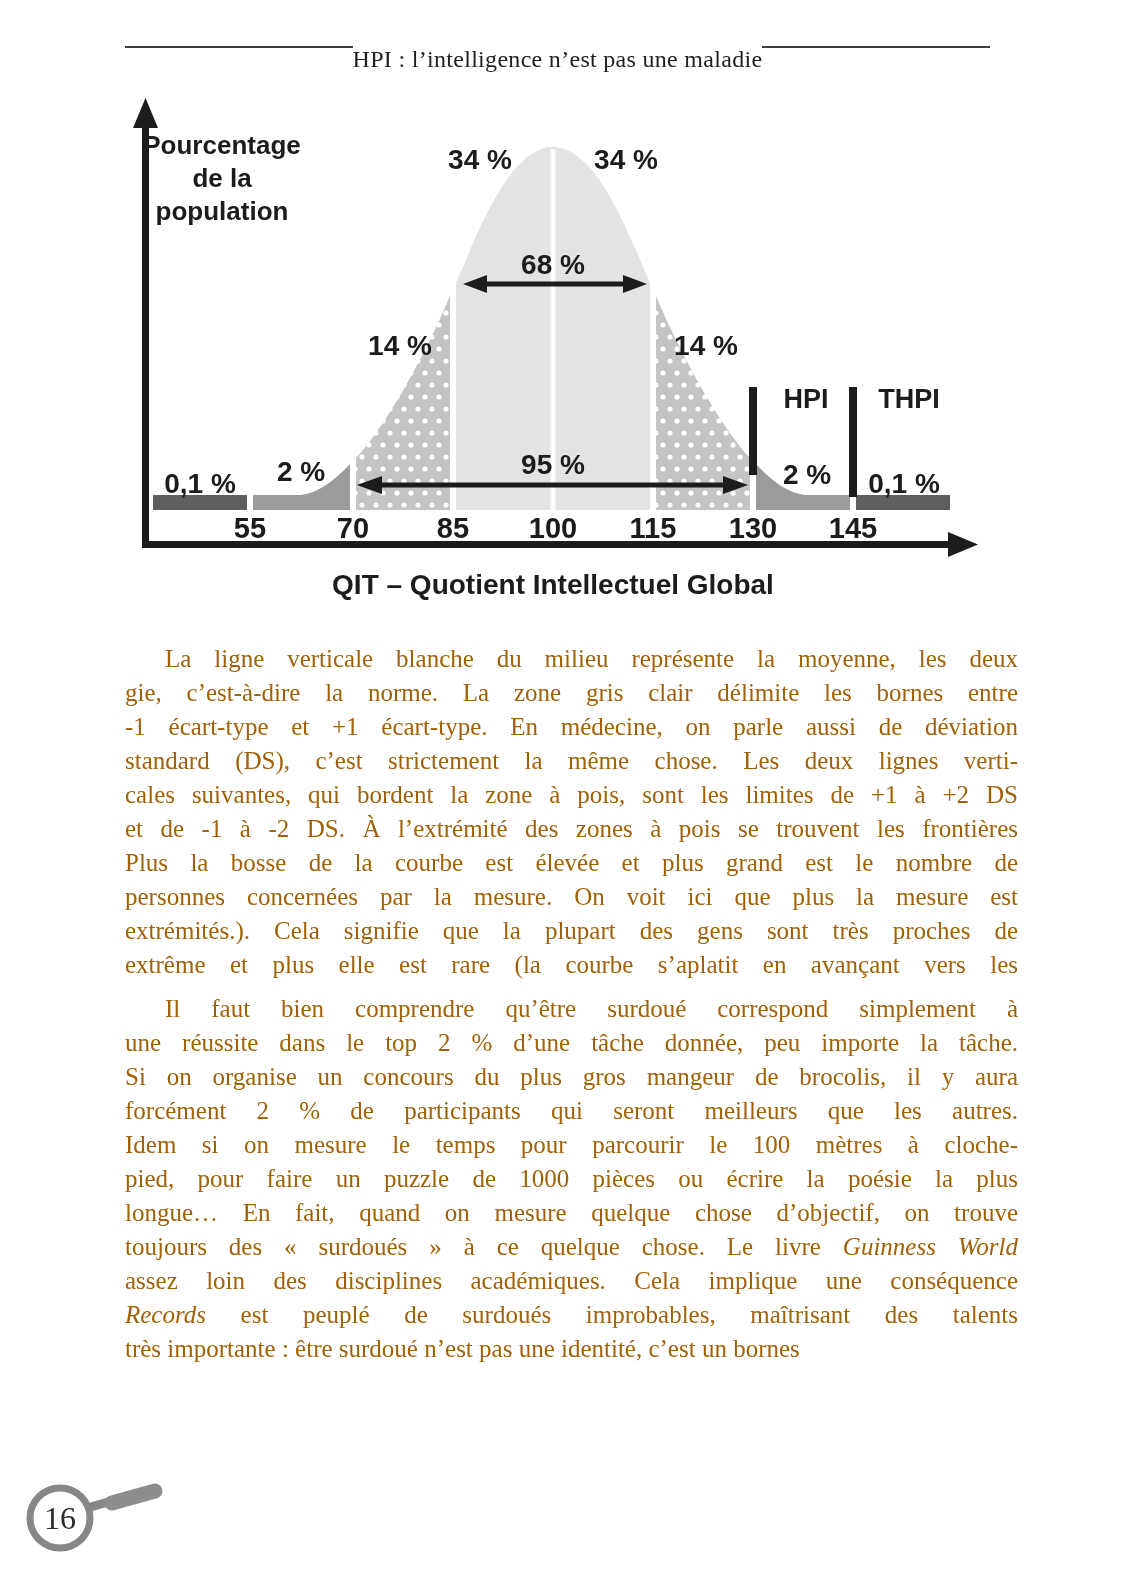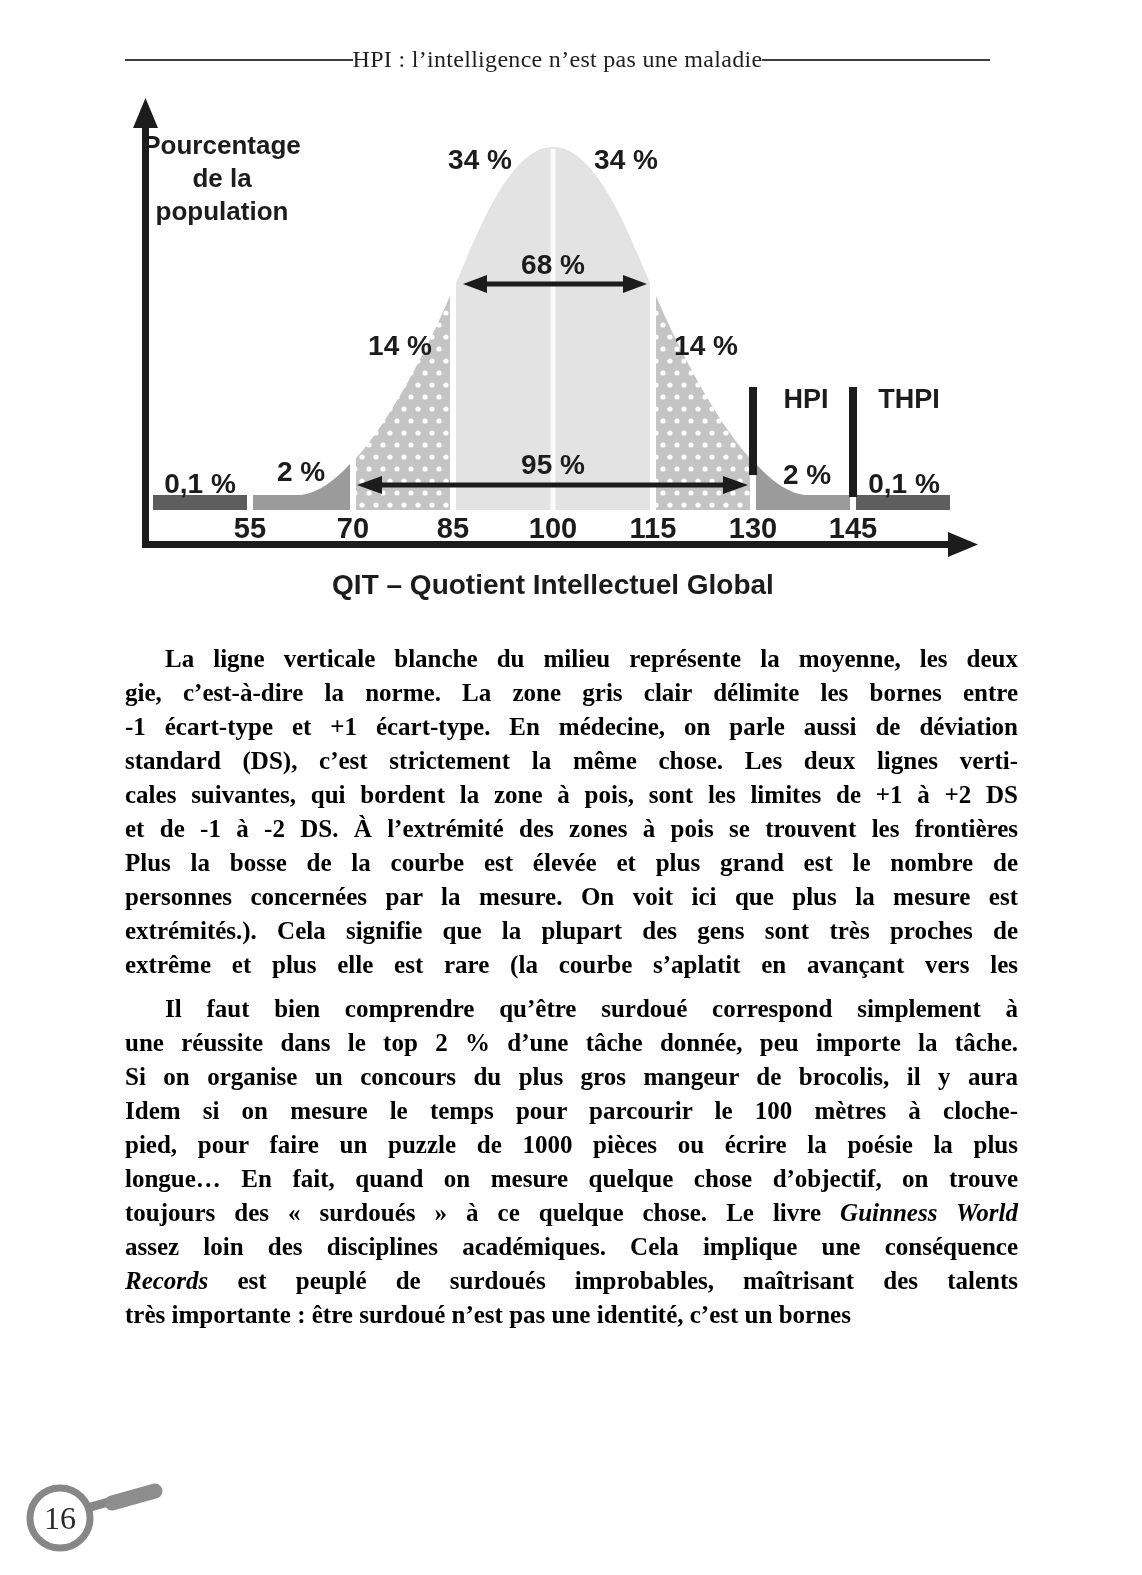--- a/index.html
+++ b/index.html
@@ -8,39 +8,39 @@
     width:1142px;height:1575px;
     background:#ffffff;
     font-family:"Liberation Serif", serif;
     color:#1b1b1b;
     overflow:hidden;
     margin:0 auto;
   }
   
   .header{
     position:absolute;left:125px;top:46px;width:865px;
-    display:flex;align-items:center;
+    display:flex;align-items:flex-start;
   }
   .header .rule{flex:1;height:2px;background:#3c3c3c;}
   .header h1{
     margin:0;font-size:24px;font-weight:400;letter-spacing:.3px;
     white-space:nowrap;color:#1f1f1f;font-family:"Liberation Serif",serif;
   }
   
   .chart{position:absolute;left:120px;top:92px;width:900px;height:515px;}
   .chart text{font-family:"Liberation Sans",sans-serif;fill:#1c1c1c;}
   .lbl{font-size:28px;font-weight:600;}
   .tick{font-size:29px;font-weight:600;}
   .thr{font-size:27px;font-weight:700;}
   .ylab{font-size:26px;font-weight:600;}
   .xlab{font-size:28px;font-weight:700;}
   
   .body-text{
     position:absolute;left:125px;top:642px;width:893px;
-    font-size:25px;line-height:34px;color:#000000;font-weight:bold;
+    font-size:25px;line-height:34px;color:#a16207;
   }
   .para{margin:0 0 10px 0;}
   .para .line{
     height:34px;overflow:hidden;
     text-align:justify;text-align-last:justify;
   }
   .para .line.last{text-align-last:left;}
   .para .line:first-child{text-indent:40px;}
   
   .pagenum{position:absolute;left:12px;top:1464px;}
@@ -130,20 +130,21 @@
         <div class="line">et de -1 à -2 DS. À l’extrémité des zones à pois se trouvent les frontières</div>
         <div class="line">Plus la bosse de la courbe est élevée et plus grand est le nombre de</div>
         <div class="line">personnes concernées par la mesure. On voit ici que plus la mesure est</div>
         <div class="line">extrémités.). Cela signifie que la plupart des gens sont très proches de</div>
         <div class="line">extrême et plus elle est rare (la courbe s’aplatit en avançant vers les</div>
       </div>
       <div class="para">
         <div class="line">Il faut bien comprendre qu’être surdoué correspond simplement à</div>
         <div class="line">une réussite dans le top 2 % d’une tâche donnée, peu importe la tâche.</div>
         <div class="line">Si on organise un concours du plus gros mangeur de brocolis, il y aura</div>
+        <div class="line">forcément 2 % de participants qui seront meilleurs que les autres.</div>
         <div class="line">Idem si on mesure le temps pour parcourir le 100 mètres à cloche-</div>
         <div class="line">pied, pour faire un puzzle de 1000 pièces ou écrire la poésie la plus</div>
         <div class="line">longue… En fait, quand on mesure quelque chose d’objectif, on trouve</div>
         <div class="line">toujours des « surdoués » à ce quelque chose. Le livre <i>Guinness World</i></div>
         <div class="line">assez loin des disciplines académiques. Cela implique une conséquence</div>
         <div class="line"><i>Records</i> est peuplé de surdoués improbables, maîtrisant des talents</div>
         <div class="line last">très importante : être surdoué n’est pas une identité, c’est un bornes</div>
       </div>
     </div>
 

